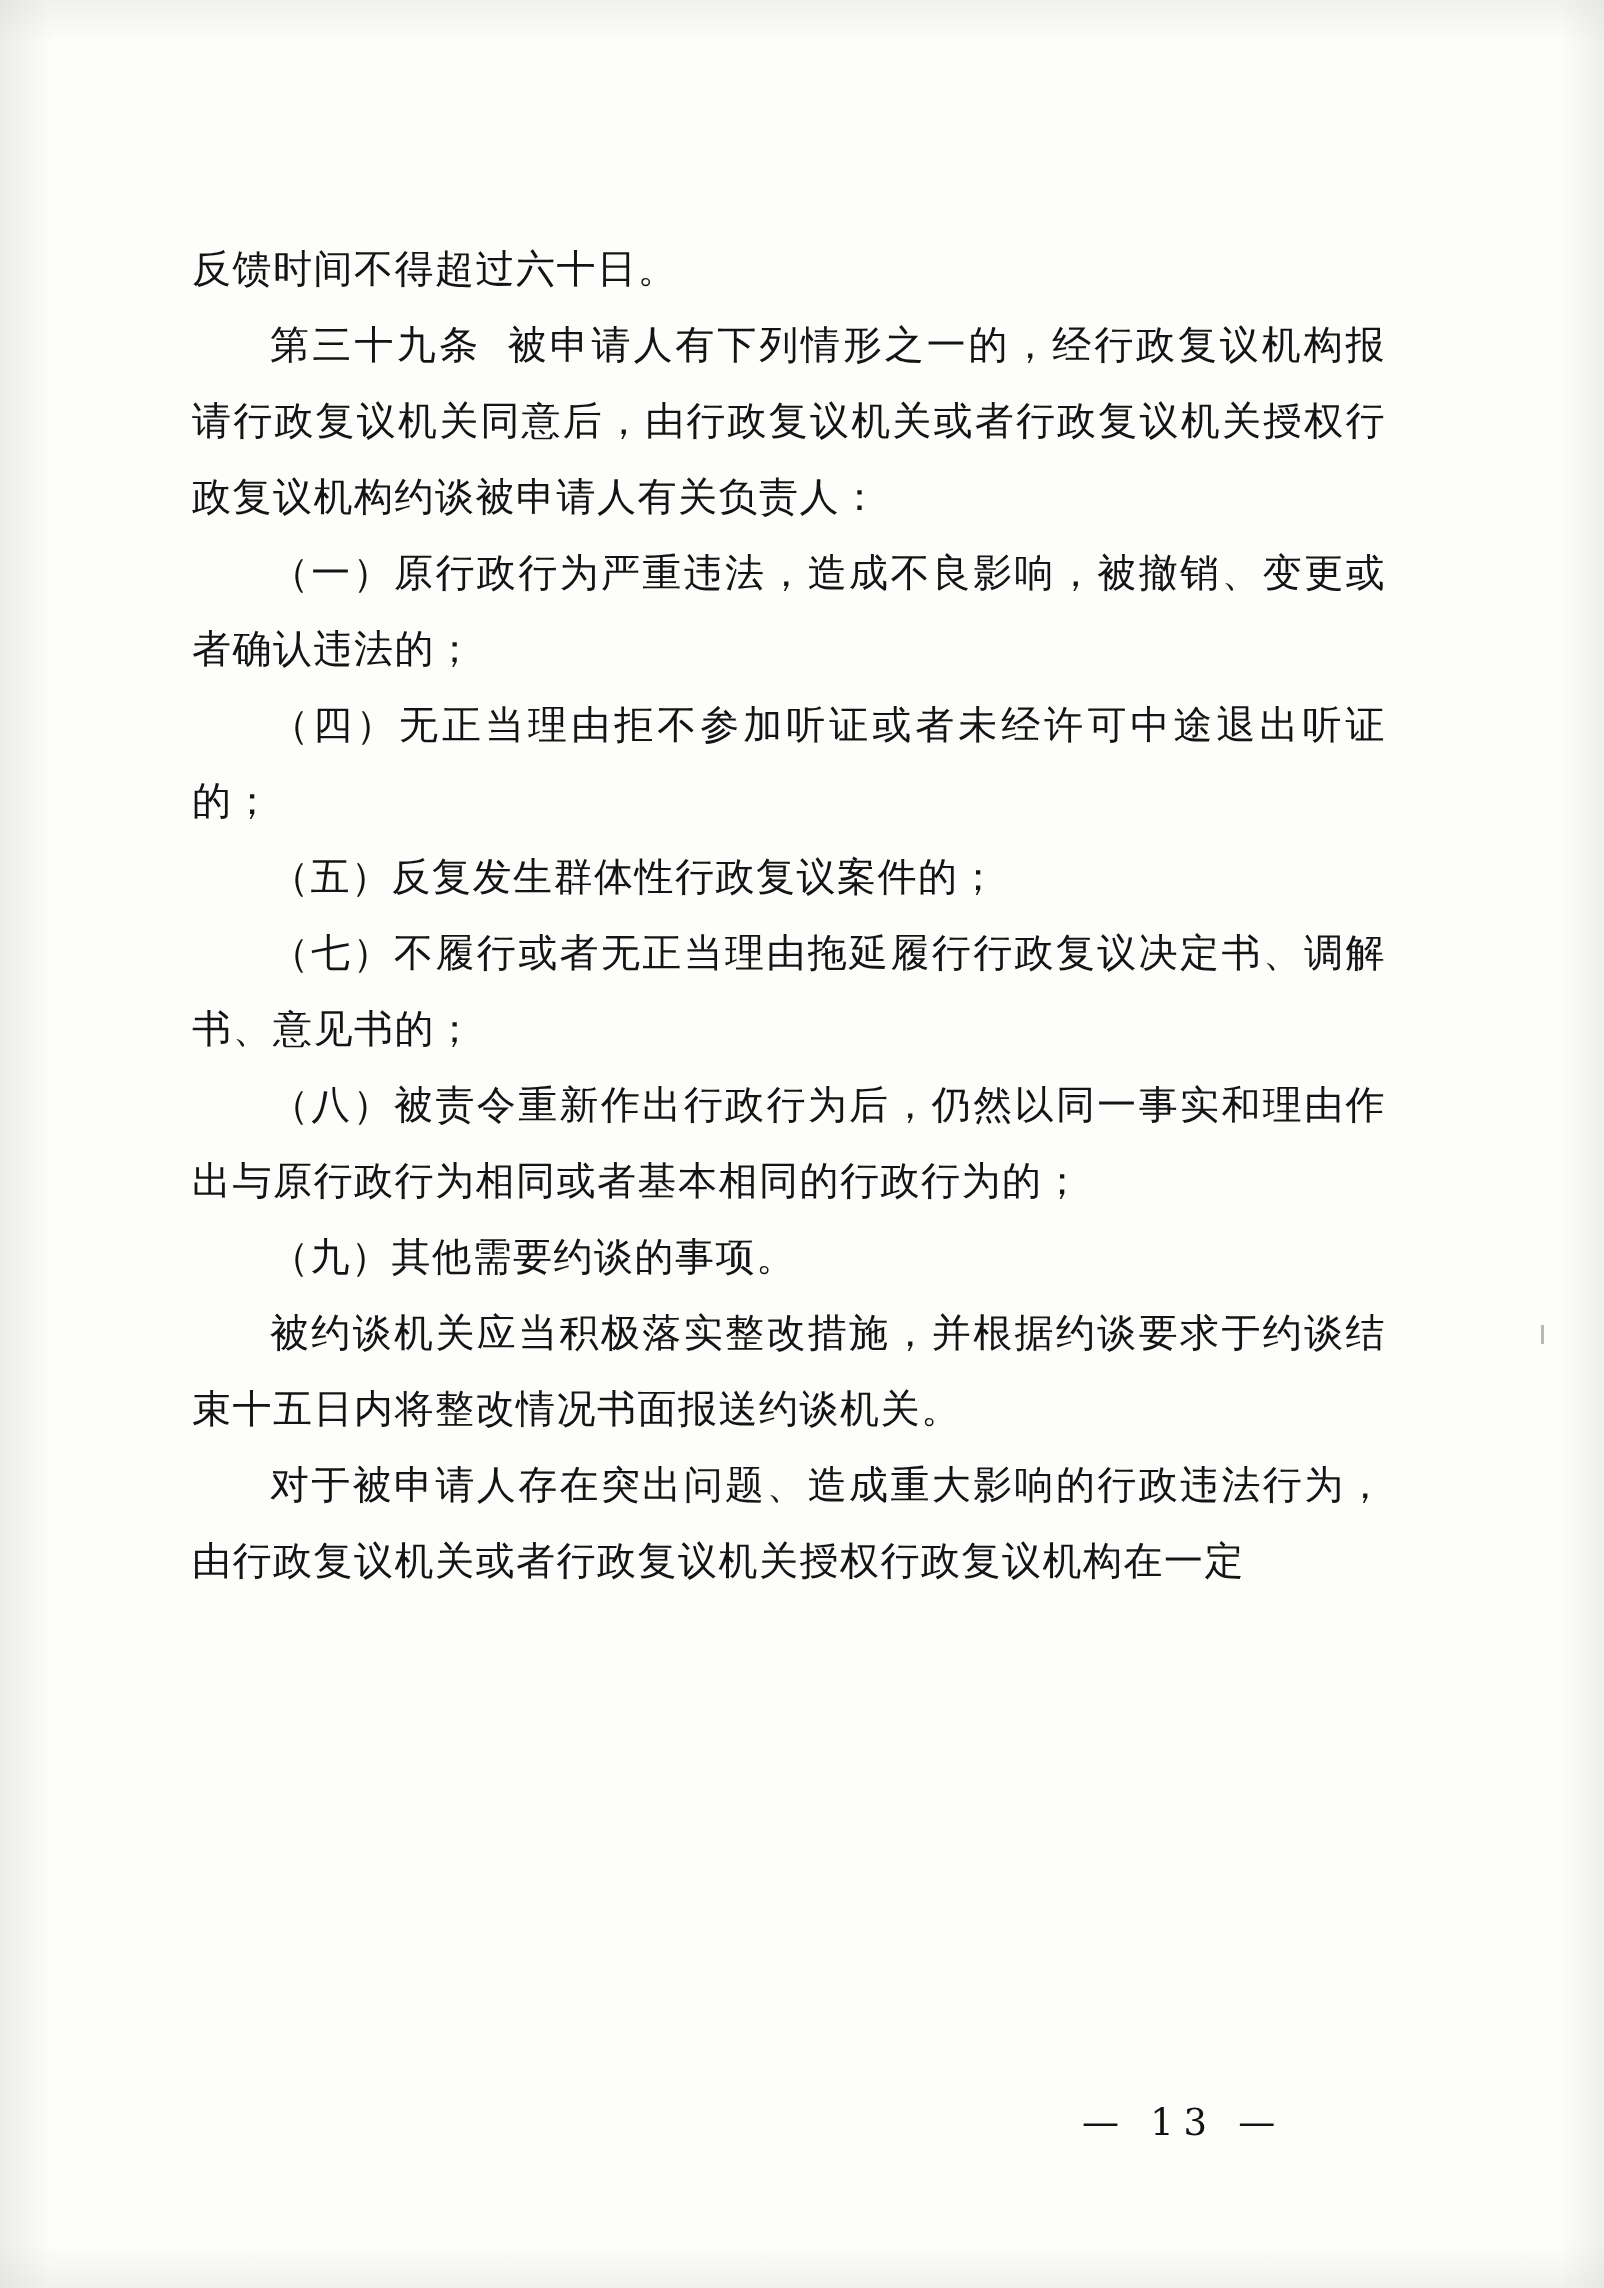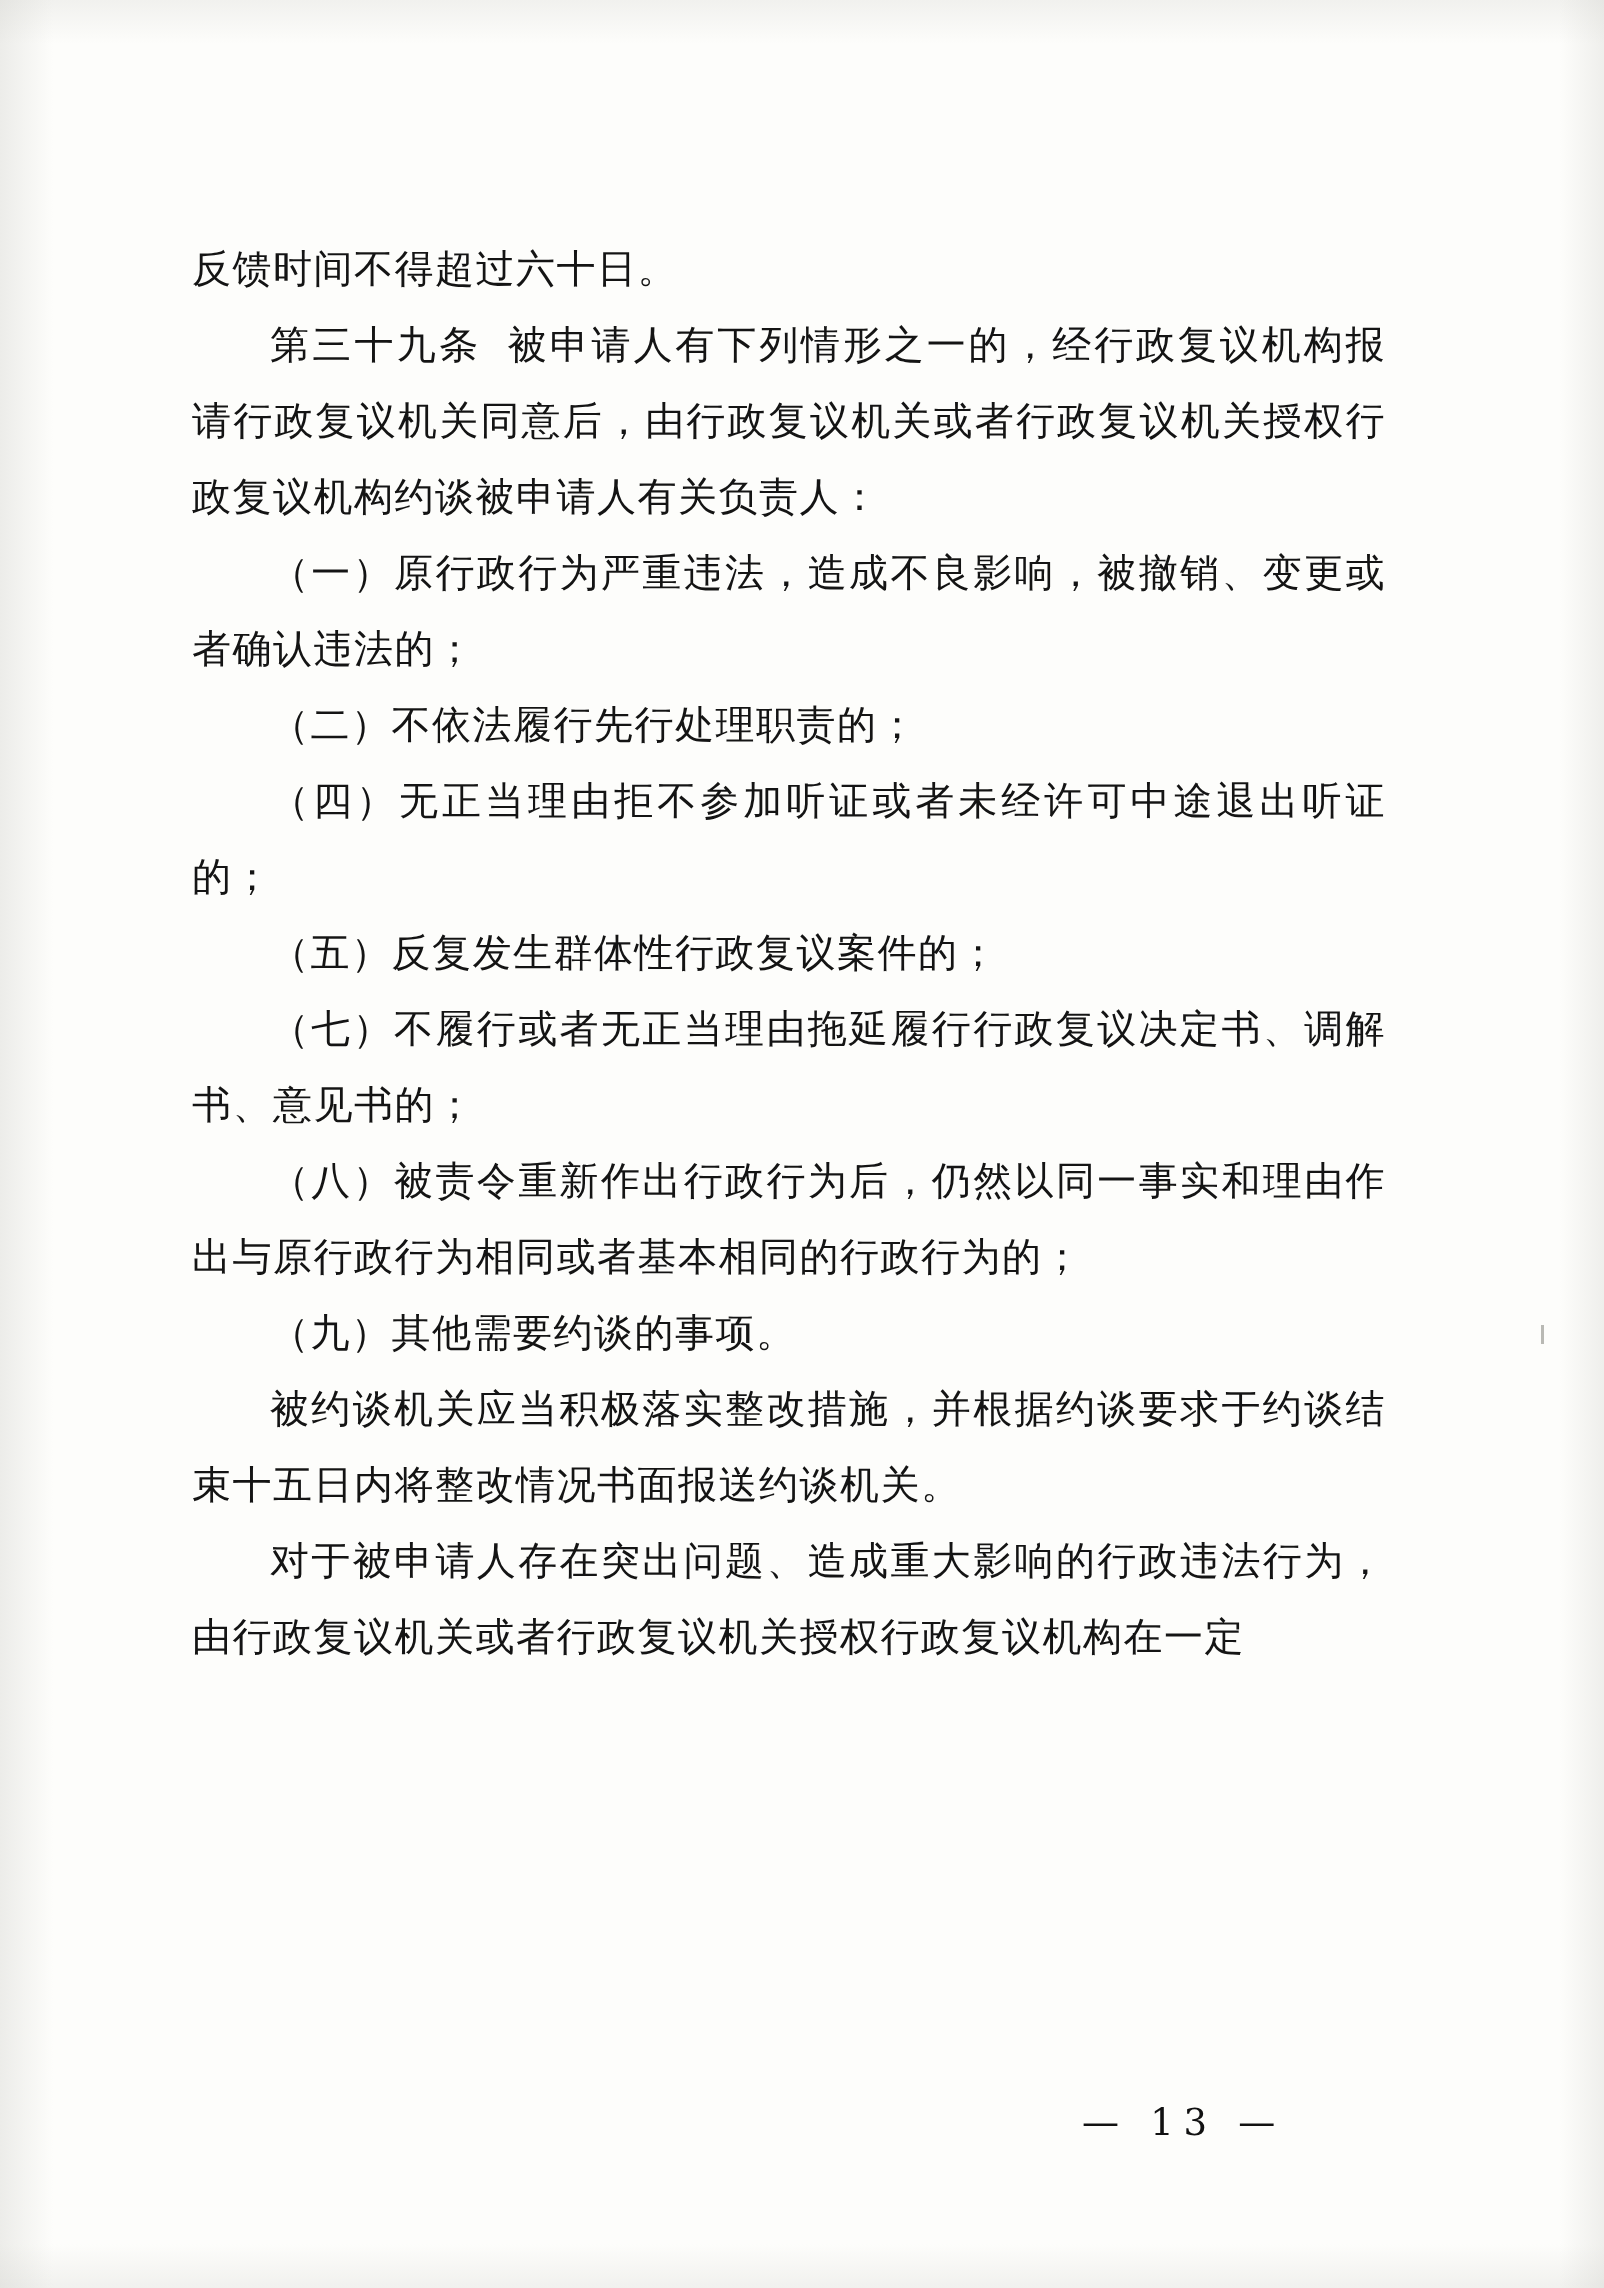--- a/index.html
+++ b/index.html
@@ -98,23 +98,20 @@
     </p>
 
     <p class="para indent">
       <span class="art-label">第三十九条</span><span class="gap"></span><span>被申请人有下列情形之一的，经行政复议机构报请行政复议机关同意后，由行政复议机关或者行政复议机关授权行政复议机构约谈被申请人有关负责人：</span>
     </p>
 
     <p class="para indent">
       <span>（一）原行政行为严重违法，造成不良影响，被撤销、变更或者确认违法的；</span>
     </p>
 
-    <p class="para indent">
-      <span>（二）不依法履行先行处理职责的；</span>
-    </p>
 
 
     <p class="para indent">
       <span>（四）无正当理由拒不参加听证或者未经许可中途退出听证的；</span>
     </p>
 
     <p class="para indent">
       <span>（五）反复发生群体性行政复议案件的；</span>
     </p>
 

